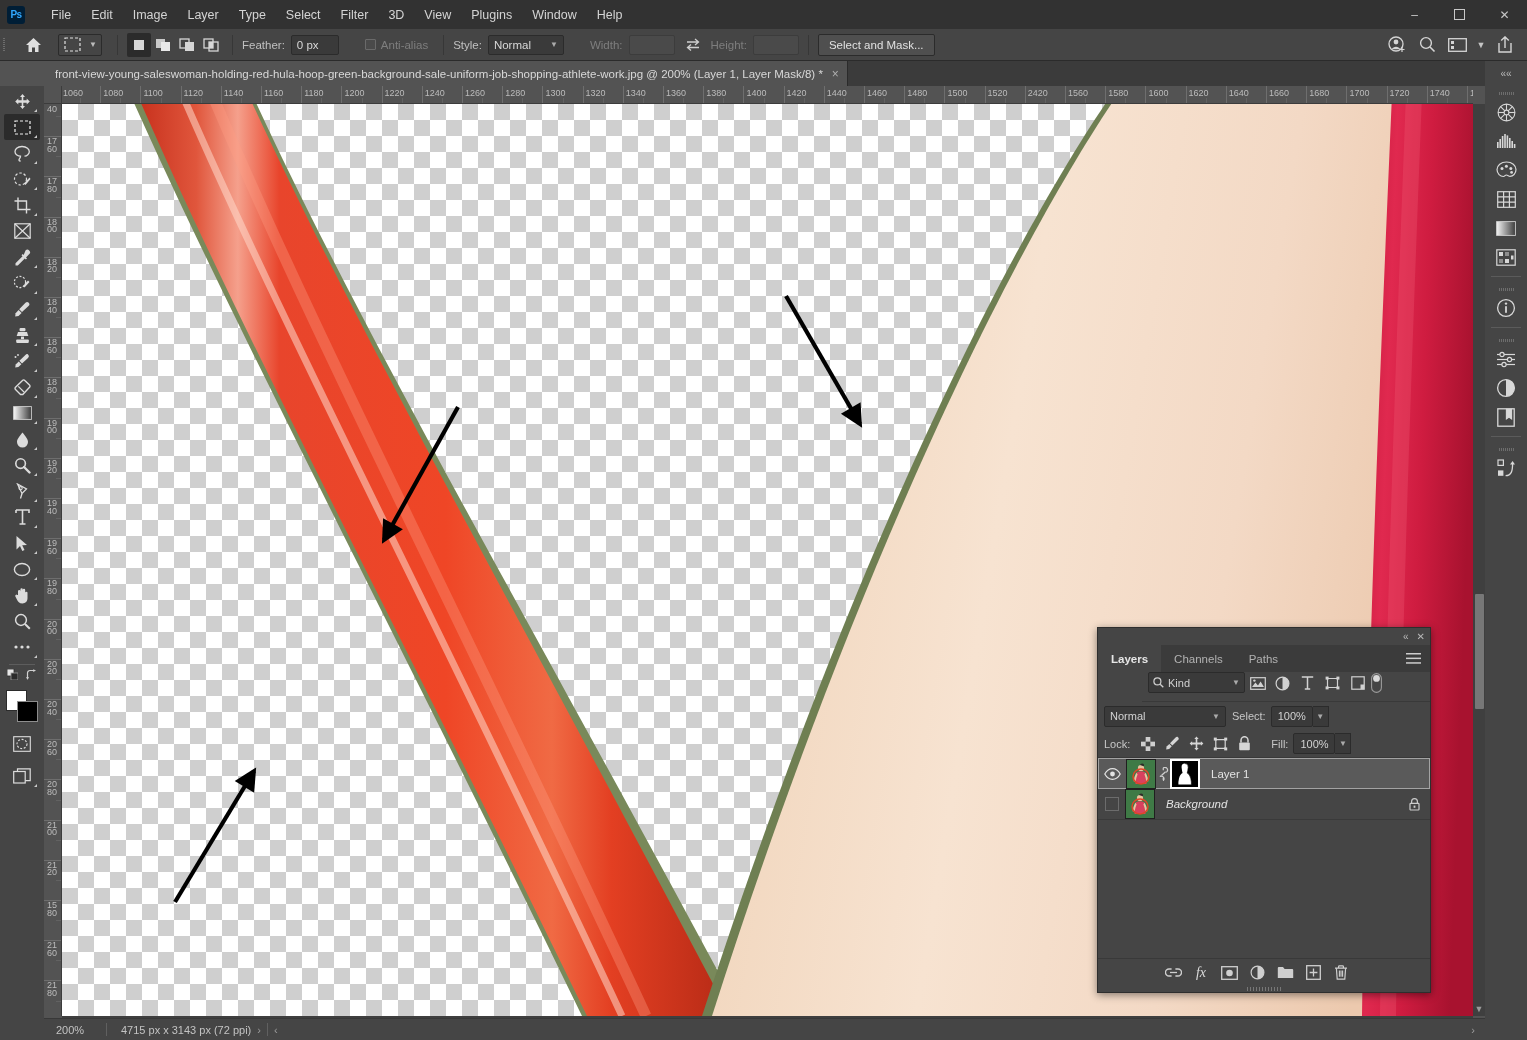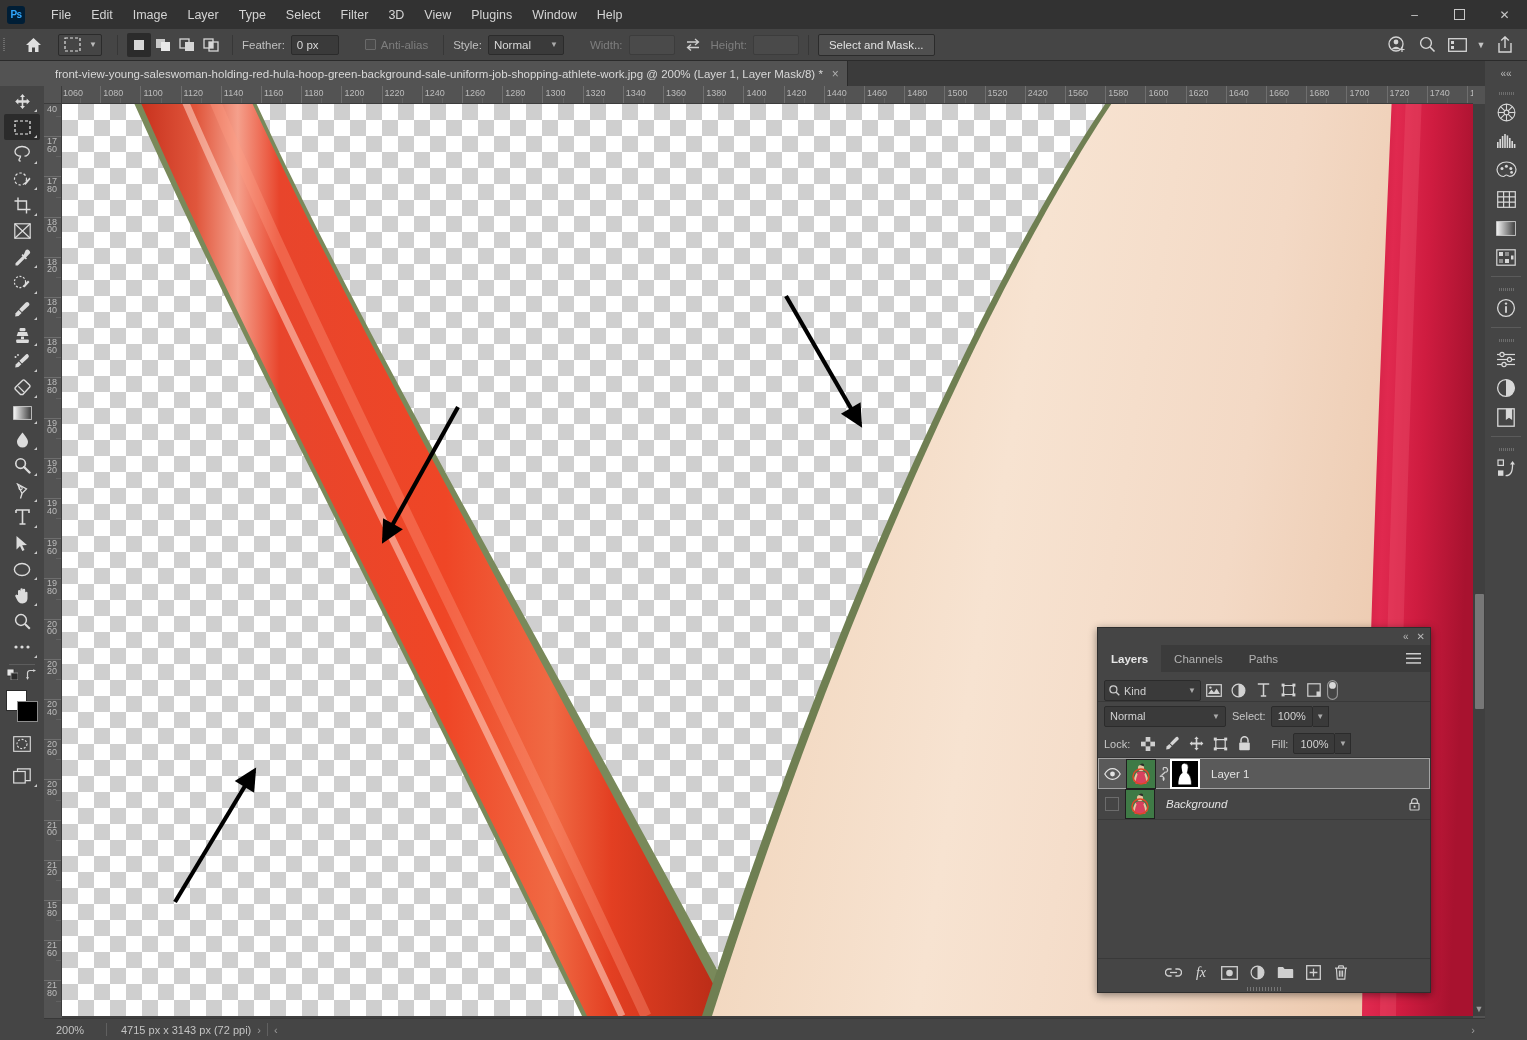--- a/index.html
+++ b/index.html
@@ -205,22 +205,23 @@
   }
   .lp-titlebar { height:17px; background:#454545; display:flex; align-items:center; justify-content:flex-end; padding-right:5px; gap:8px;}
   .lp-titlebar .tb-ic { color:#b8b8b8; font-size:10px; }
   .lp-tabs { height:27px; background:#3b3b3b; display:flex; align-items:stretch; }
   .lp-tab {
     display:flex; align-items:center; padding:0 13px; font-size:11.5px; color:#b2b2b2;
   }
   .lp-tab.active { background:#454545; color:#e6e6e6; font-weight:bold; }
   .lp-menu { margin-left:auto; display:flex; align-items:center; padding-right:9px; color:#c9c9c9; font-size:13px;}
   .lp-filter {
-    height:30px; display:flex; align-items:flex-end; padding:0 6px; gap:0px;
+    height:30px; display:flex; align-items:flex-start; padding:0 6px; gap:0px;
     border-bottom:1px solid #393939;
+    margin-left:44px;
   }
   .filter-select {
     width:97px; height:21px; background:#3a3a3a; border:1px solid #2b2b2b; border-radius:2px;
     display:flex; align-items:center; color:#d0d0d0; font-size:11px; padding:0 4px; gap:4px;
   }
   .filter-ic { width:25px; height:22px; display:flex; align-items:center; justify-content:center; }
   .toggle-pill { width:13px; height:22px; display:flex; align-items:center; justify-content:center; }
   .lp-blend {
     height:28px; display:flex; align-items:center; padding:0 6px; gap:6px;
   }

